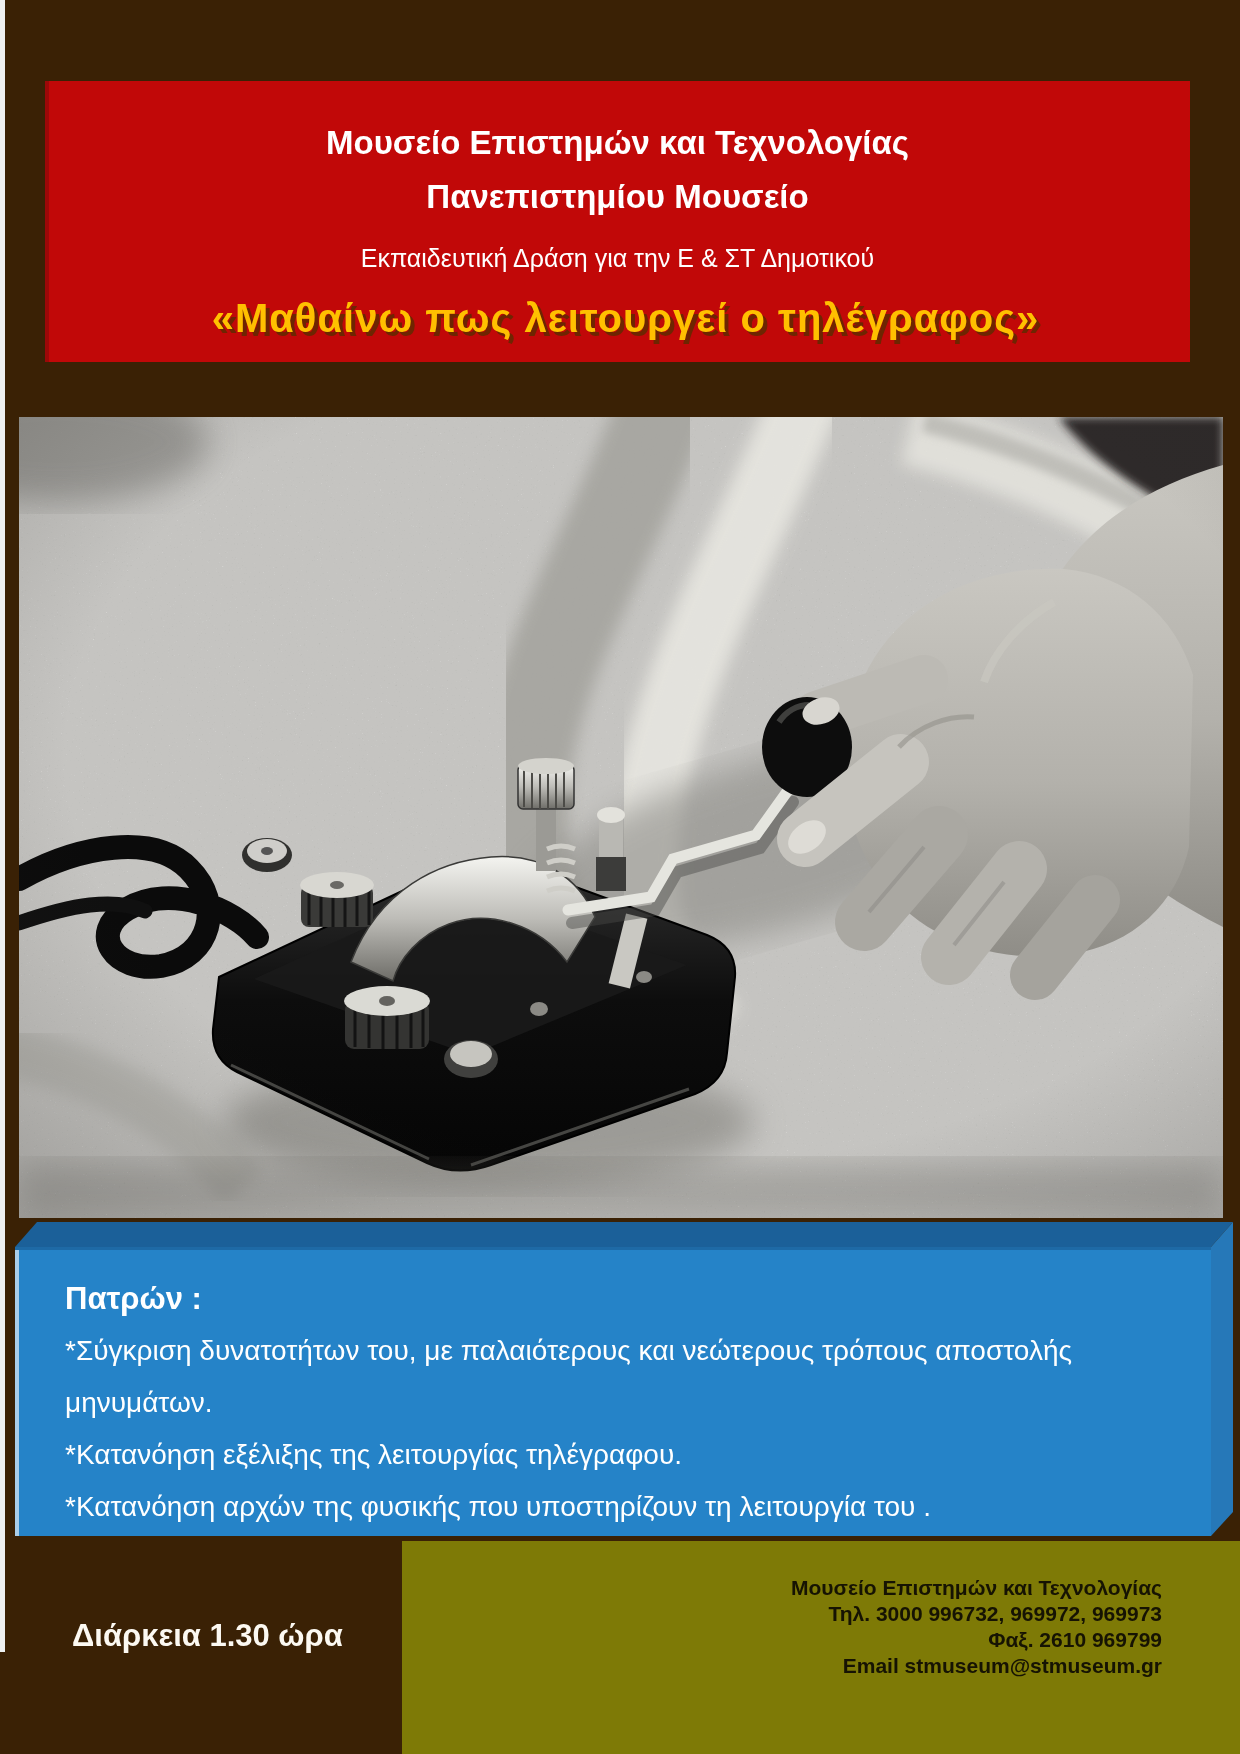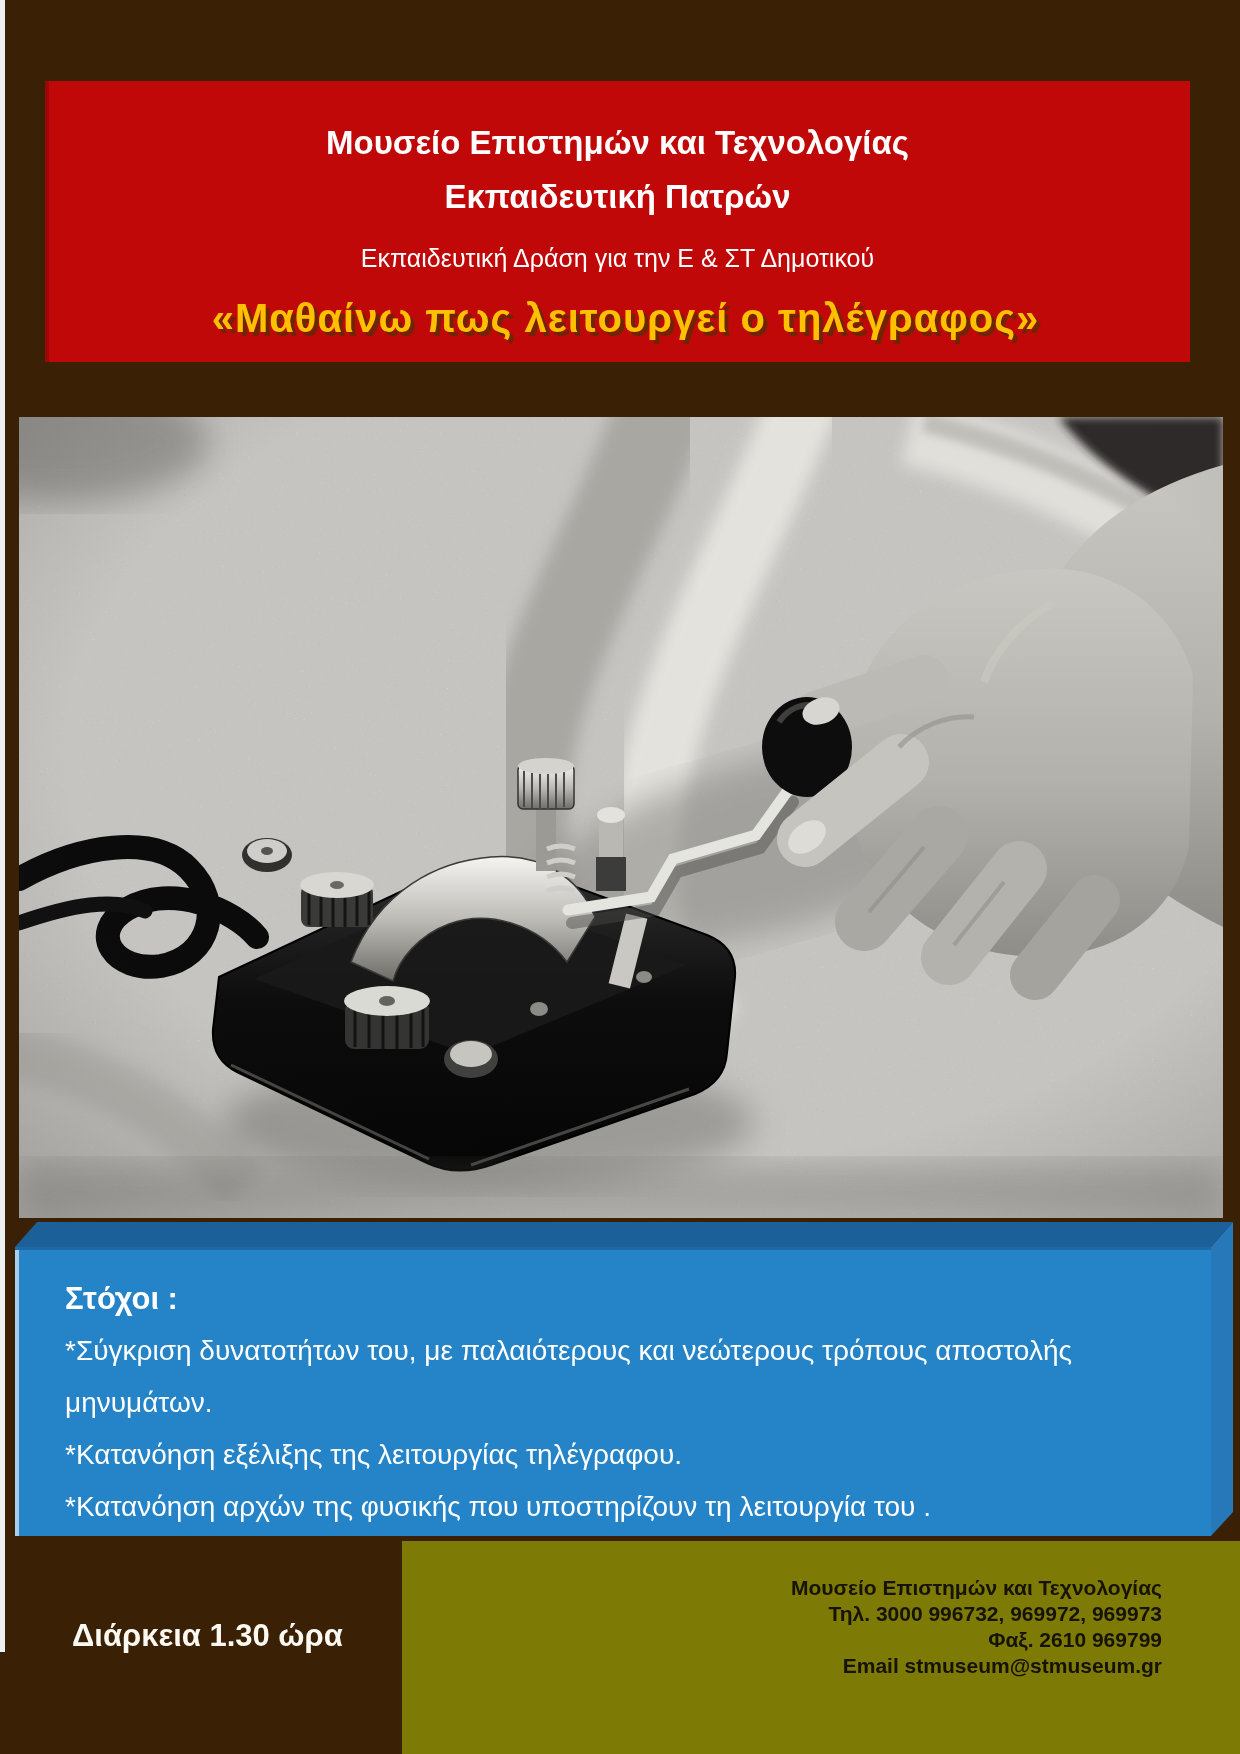--- a/index.html
+++ b/index.html
@@ -38,21 +38,21 @@
 </style>
 </head>
 <body>
 
 <div class="page">
 
   <div class="edge-strip"></div>
 
   <div class="banner">
     <h1 class="org1">Μουσείο Επιστημών και Τεχνολογίας</h1>
-    <h1 class="org2">Εκπαιδευτική Πατρών</h1>
+    <h1 class="org2">Πανεπιστημίου Μουσείο</h1>
     <p class="tagline">Εκπαιδευτική Δράση για την Ε &amp; ΣΤ Δημοτικού</p>
     <p class="title">«Μαθαίνω πως λειτουργεί ο τηλέγραφος»</p>
   </div>
 
   <div class="photo" role="img" aria-label="Black-and-white photograph of a child's hand pressing the knob of a morse telegraph key resting on a light carpet">
     <svg viewBox="0 0 1204 801" preserveAspectRatio="none">
       <defs>
         <filter id="grainD" x="0" y="0" width="100%" height="100%">
           <feTurbulence type="fractalNoise" baseFrequency="0.85" numOctaves="2" stitchTiles="stitch"></feTurbulence>
           <feColorMatrix type="matrix" values="0 0 0 0 0  0 0 0 0 0  0 0 0 0 0  0.9 0.9 0.9 0 0"></feColorMatrix>
@@ -174,21 +174,21 @@
   <div class="goals-box">
     <svg viewBox="0 0 1222 314" preserveAspectRatio="none">
       <polygon points="0,25 22,0 1218,0 1196,25" fill="#1b6099"></polygon>
       <polygon points="1196,25 1218,0 1218,290 1196,314" fill="#2678b8"></polygon>
       <rect x="0" y="25" width="1196" height="289" fill="#2583c8"></rect>
       <rect x="0" y="25" width="4" height="289" fill="#b9d5ec" opacity="0.9"></rect>
       <rect x="0" y="25" width="1196" height="3" fill="#1e6aa6"></rect>
     </svg>
   </div>
   <div class="goals-text">
-    <p class="heading">Στόχοι :</p>
+    <p class="heading">Πατρών :</p>
     <p>*Σύγκριση δυνατοτήτων του, με παλαιότερους και νεώτερους τρόπους αποστολής μηνυμάτων.</p>
     <p>*Κατανόηση εξέλιξης της λειτουργίας τηλέγραφου.</p>
     <p>*Κατανόηση  αρχών της φυσικής που υποστηρίζουν τη λειτουργία του .</p>
   </div>
 
   <div class="olive">
     <div class="contact">
       <p>Μουσείο Επιστημών και Τεχνολογίας</p>
       <p>Τηλ. 3000 996732, 969972, 969973</p>
       <p>Φαξ. 2610 969799</p>

